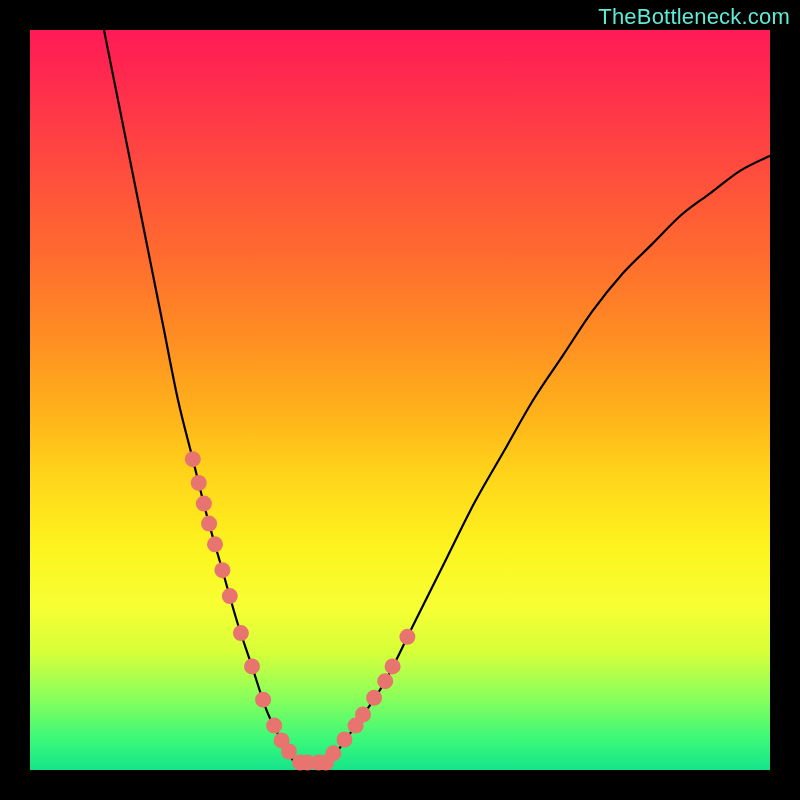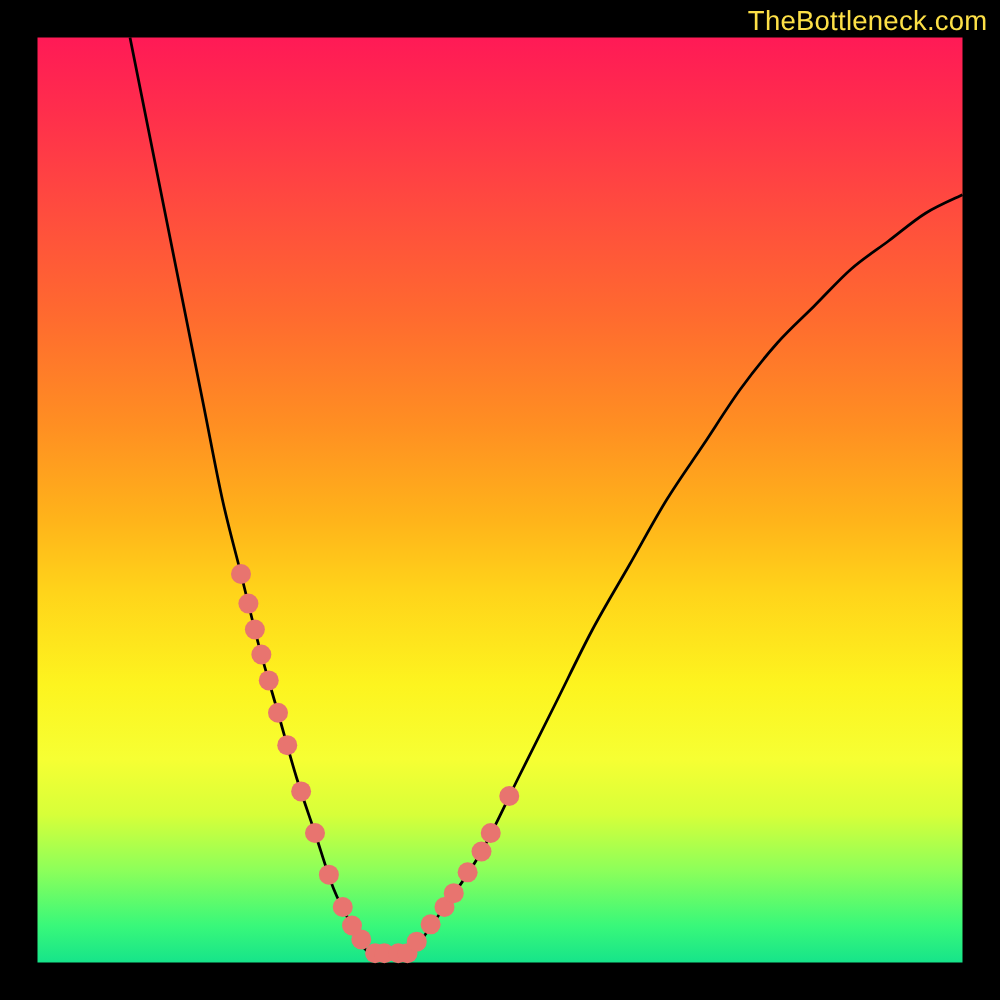--- a/index.html
+++ b/index.html
@@ -38,21 +38,21 @@
       #d7ff39 84%,
       #8dff5a 90%,
       #39f87a 96%,
       #16e48a 100%
     );
   }
   .watermark {
     position: absolute;
     top: 4px;
     right: 10px;
-    color: #fde047;
+    color: #5eead4;
     font-size: 22px;
     letter-spacing: 0.2px;
     font-weight: 500;
     user-select: none;
   }
   svg.curve {
     position: absolute;
     left: 0;
     top: 0;
     width: 740px;

